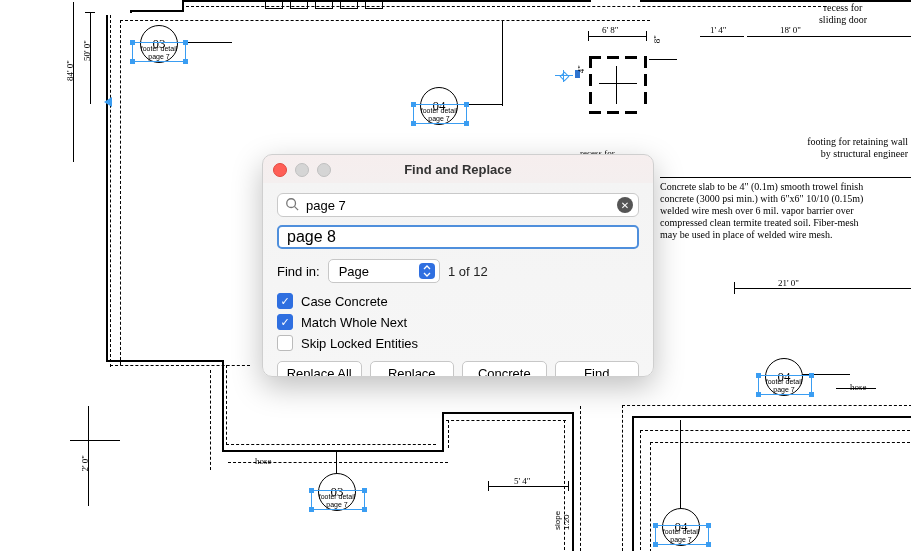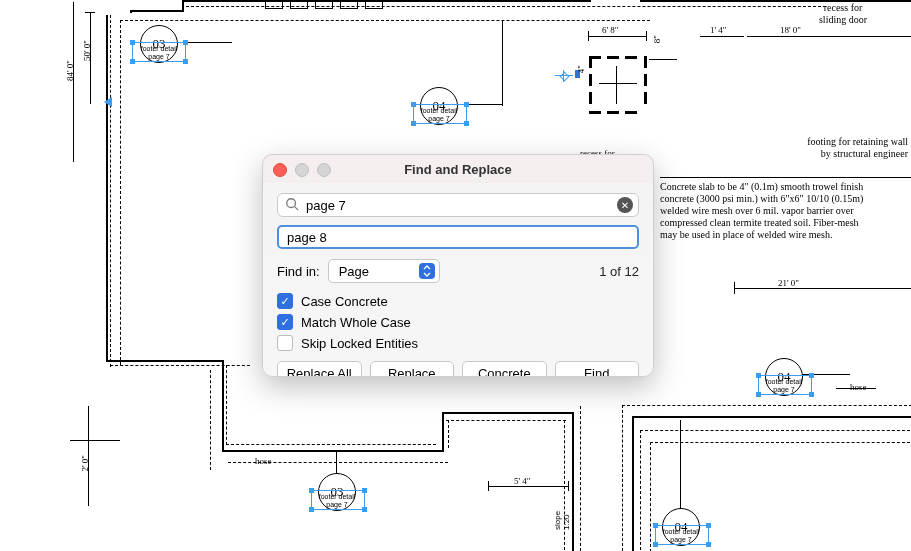--- a/index.html
+++ b/index.html
@@ -29,22 +29,22 @@
   .traffic { display: flex; gap: 8px; position: absolute; left: 10px; top: 8px; }
   .traffic span { width: 12px; height: 12px; border-radius: 50%; display: inline-block; }
   .t-red { background: #ff5f57; border: 0.5px solid #e1483f; }
   .t-grey { background: #d5d5d5; border: 0.5px solid #bfbfbf; }
   .dlg-title { flex: 1; text-align: center; font-size: 13px; font-weight: 600; color: #333; }
   .dlg-body { padding: 10px 14px 12px 14px; }
   .search-wrap { position: relative; margin-bottom: 8px; }
   .search-wrap input { width: 100%; box-sizing: border-box; height: 24px; border: 1px solid #c9c9c9; border-radius: 6px; padding: 3px 28px 3px 28px; font-size: 13px; background: #fff; }
   .search-wrap .mag { position: absolute; left: 8px; top: 4px; color: #777; font-size: 13px; }
   .search-wrap .clear { position: absolute; right: 6px; top: 4px; width: 16px; height: 16px; border-radius: 50%; background: #555; color: #fff; display: flex; align-items: center; justify-content: center; font-size: 10px; cursor: pointer; }
-  .replace-wrap input { width: 100%; box-sizing: border-box; height: 24px; border: 2px solid #4f8fdc; border-radius: 5px; padding: 8px 8px; font-size: 13px; background: #fff; outline: none; }
-  .row-findin { display: flex; align-items: center; margin-top: 10px; gap: 8px; justify-content: space-between; }
+  .replace-wrap input { width: 100%; box-sizing: border-box; height: 24px; border: 2px solid #4f8fdc; border-radius: 5px; padding: 8px 8px; font-size: 16px; background: #fff; outline: none; }
+  .row-findin { display: flex; align-items: center; margin-top: 10px; gap: 8px; justify-content: flex-start; }
   .findin-left { display: flex; align-items: center; gap: 8px; }
   .findin-label { font-size: 13px; }
   .pop { display: inline-flex; align-items: center; gap: 50px; height: 22px; padding: 0 4px 0 10px; border: 1px solid #c7c7c7; border-radius: 5px; background: #fff; font-size: 13px; }
   .pop .chev { background: #2f6fe0; color: #fff; width: 16px; height: 16px; border-radius: 4px; display: inline-flex; align-items: center; justify-content: center; font-size: 8px; line-height: 8px; flex-direction: column; }
   .result-count { font-size: 13px; color: #222; }
   .checks { margin-top: 10px; display: flex; flex-direction: column; gap: 5px; }
   .chk { display: flex; align-items: center; gap: 8px; font-size: 13px; }
   .chkbox { width: 14px; height: 14px; border: 1px solid #bbb; border-radius: 3px; display: inline-flex; align-items: center; justify-content: center; font-size: 11px; color: #fff; background: #fff; }
   .chkbox.checked { background: #2f6fe0; border-color: #2f6fe0; }
   .btnrow { display: flex; gap: 8px; margin-top: 10px; }
@@ -288,21 +288,21 @@
         </div>
         <span class="result-count">1 of 12</span>
       </div>
       <div class="checks">
         <label class="chk">
           <span class="chkbox checked">✓</span>
           <span>Case Concrete</span>
         </label>
         <label class="chk">
           <span class="chkbox checked">✓</span>
-          <span>Match Whole Case</span>
+          <span>Match Whole Next</span>
         </label>
         <label class="chk">
           <span class="chkbox"></span>
           <span>Skip Locked Entities</span>
         </label>
       </div>
       <div class="btnrow">
         <div class="btn">
             <span>Replace All</span>
           </div>

